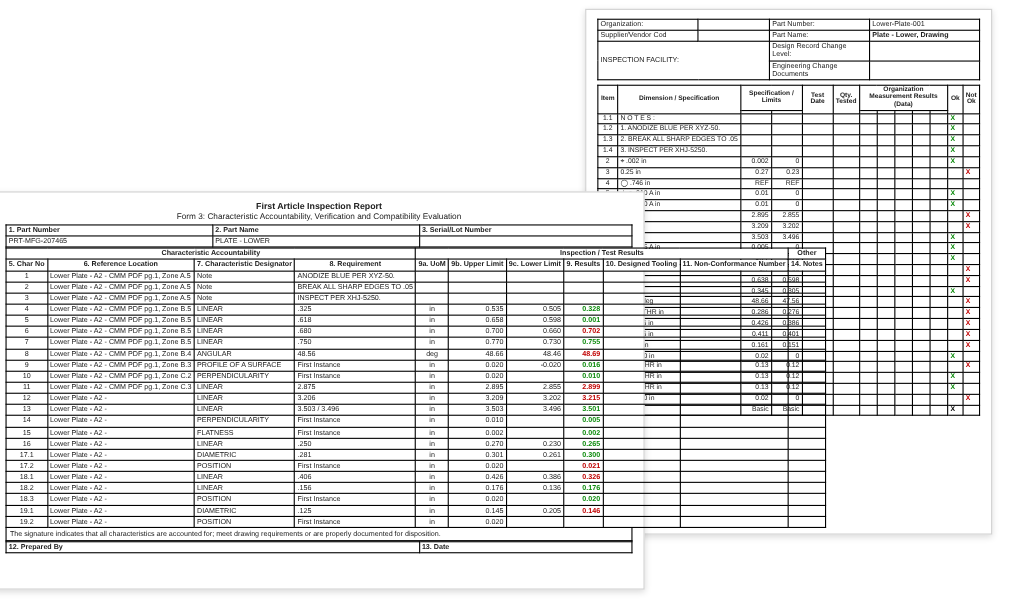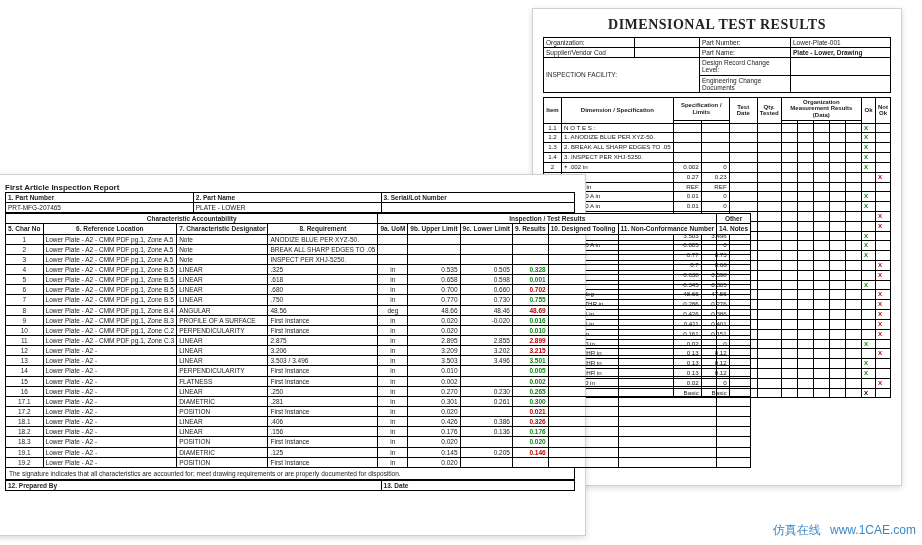--- a/index.html
+++ b/index.html
@@ -6,21 +6,21 @@
   .stage{position:relative;width:922px;height:545px;overflow:hidden;}
   .watermark{position:absolute;right:6px;bottom:6px;font-family:"Microsoft YaHei","SimSun",sans-serif;color:#3a86c8;font-size:12px;}
   .watermark .cn{color:#3a86c8;font-weight:400;margin-right:6px;}
   .watermark .dom{color:#3a86c8;}
   
   .doc{position:absolute;background:#fff;border:1px solid #d0d0d0;box-shadow:0 2px 6px rgba(0,0,0,.15);font-size:7px;color:#222;}
   .doc.left{left:-6px;top:174px;width:590px;height:360px;}
   .doc.right{right:20px;top:8px;width:368px;height:476px;}
   .doc .inner{padding:8px 10px;}
   
-  .left .title1{font-weight:700;text-align:left;font-size:8px;}
+  .left .title1{font-weight:700;text-align:center;font-size:8px;}
   .left .title2{text-align:center;font-size:7.5px;margin-bottom:3px;}
   table{border-collapse:collapse;width:100%;}
   td,th{border:1px solid #000;padding:1px 2px;font-size:6.5px;line-height:1.1;overflow:hidden;white-space:nowrap;}
   th{font-weight:700;background:#fff;}
   .left .hdrRow td,.left .hdrRow th{font-weight:700;}
   .left .sectHdr{text-align:center;font-weight:700;}
   .red{color:#c00000;font-weight:600;}
   .green{color:#0a8a0a;font-weight:600;}
   .left .sig{font-size:6.5px;border:1px solid #000;border-top:none;padding:2px 3px;}
   
@@ -35,21 +35,20 @@
   .xr{color:#c00000;font-weight:700;text-align:center;}
   .xk{color:#000;font-weight:700;text-align:center;}
 </style>
 </head>
 <body>
 
 <div class="stage">
 
   <div class="doc right">
     <div class="inner">
-      <div class="rt2">DIMENSIONAL TEST RESULTS</div>
 
       <table class="info">
         <tbody>
             <tr>
           <td class="lab">Organization:</td>
           <td style="width:60px"></td>
           <td class="lab2">Part Number:</td>
           <td>Lower-Plate-001</td>
         </tr>
         <tr>
@@ -529,20 +528,21 @@
               <td></td>
             </tr>
           </tbody>
       </table>
     </div>
   </div>
 
   <div class="doc left">
     <div class="inner">
       <div class="title1">First Article Inspection Report</div>
+      <div class="title2">Form 3: Characteristic Accountability, Verification and Compatibility Evaluation</div>
 
       <table>
         <tbody>
             <tr class="hdrRow">
           <td style="width:33%"><span>1. Part Number</span></td>
           <td style="width:33%"><span>2. Part Name</span></td>
           <td><span>3. Serial/Lot Number</span></td>
         </tr>
         <tr>
           <td>PRT-MFG-207465</td>
@@ -893,17 +893,13 @@
         <tbody>
             <tr>
           <td style="width:66%;font-weight:700">12. Prepared By</td>
           <td style="font-weight:700">13. Date</td>
         </tr>
       </tbody>
         </table>
     </div>
   </div>
 
-  <div class="watermark">
-    <span class="cn">仿真在线</span>
-    <span class="dom">www.1CAE.com</span>
-  </div>
 </div>
 
 </body></html>

